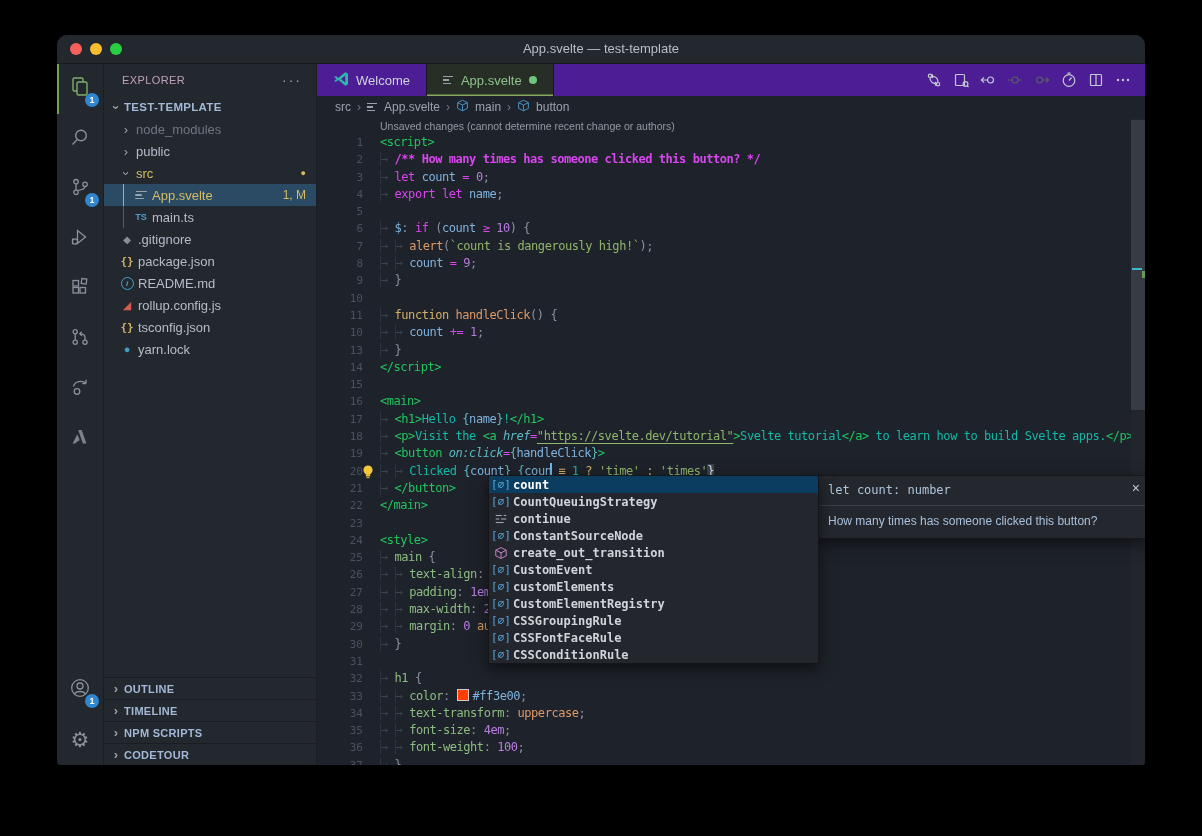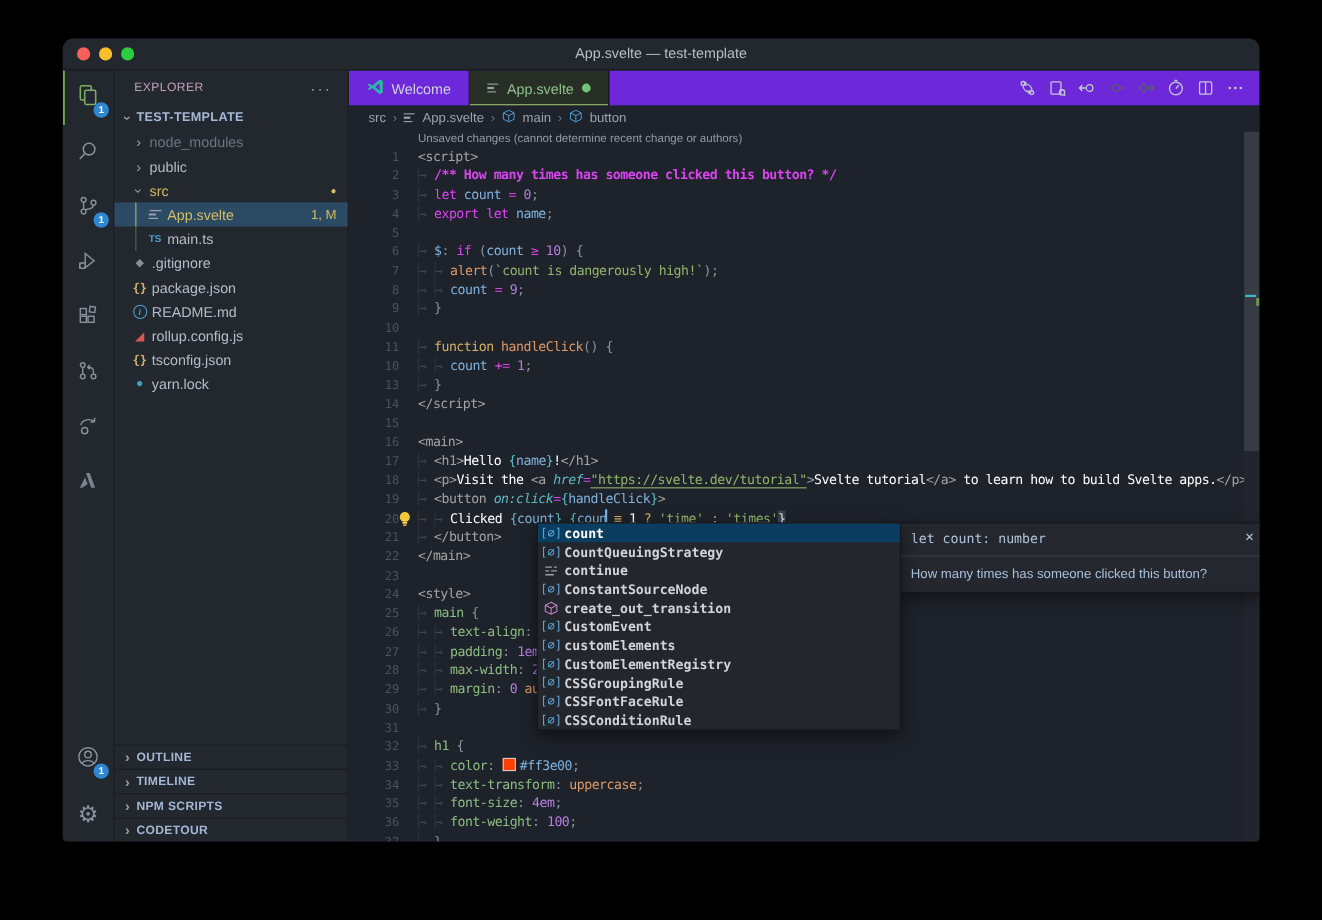--- a/index.html
+++ b/index.html
@@ -54,21 +54,21 @@
   .ic.jsonic{color:#d3b168;font-size:11px;font-weight:700;font-family:"DejaVu Sans Mono",monospace;}
   .ic.infoic{width:11px;height:11px;border:1px solid #4d9fce;border-radius:50%;color:#4d9fce;
              font-size:8px;font-style:italic;font-weight:700;line-height:11px;}
   .ic.rollic{color:#d65852;font-size:11px;}
   .ic.yarnic{color:#3f9fbf;font-size:11px;}
   .sb-sections{position:absolute;left:0;right:0;bottom:0;}
   .sb-section{height:21px;border-top:1px solid #1a1d23;display:flex;align-items:center;
               color:#a3b8d6;font-weight:700;font-size:11px;letter-spacing:.3px;padding-left:4px;cursor:pointer;}
   
   .editor-col{flex:1;display:flex;flex-direction:column;background:#1e222a;min-width:0;}
-  .tabbar{height:32px;background:#6d28d9;display:flex;align-items:stretch;flex:0 0 32px;}
+  .tabbar{height:32px;background:#4c1d95;display:flex;align-items:stretch;flex:0 0 32px;}
   .tab{display:flex;align-items:center;gap:7px;padding:0 16px;font-size:13px;color:#cfd4db;
        border-right:1px solid #15181d;cursor:pointer;}
   .tab.active{background:#262e26;color:#8fc28b;box-shadow:inset 0 -1.5px 0 #86a85e;}
   .tab-dot{width:8px;height:8px;border-radius:50%;background:#6fc37a;}
   .tab-actions{margin-left:auto;display:flex;align-items:center;gap:11px;padding-right:14px;color:#c3c9d1;}
   .ta{display:flex;align-items:center;cursor:pointer;}
   .ta.dim{color:#595f69;}
   .breadcrumbs{height:22px;display:flex;align-items:center;gap:6px;padding-left:18px;
                font-size:12px;color:#9aa3ae;background:#1e222a;flex:0 0 22px;}
   .bc{cursor:pointer;}
@@ -88,22 +88,22 @@
   .tk.bl{color:#7fb2dd;}
   .tk.pu{color:#b77ee0;}
   .tk.gr{color:#90b56b;}
   .tk.gru{color:#90b56b;text-decoration:underline;text-underline-offset:3px;}
   .tk.or{color:#de9a68;}
   .tk.gd{color:#d3b168;}
   .tk.tl{color:#5bbac6;}
   .tk.at{color:#5bbac6;font-style:italic;}
   .tk.mt{color:#8cbd82;}
   .tk.gy{color:#8a92a0;}
-  .tk.tg{color:#a3a3a3;}
-  .tk.wh{color:#ffffff;}
+  .tk.tg{color:#22c55e;}
+  .tk.wh{color:#14b8a6;}
   .tk.sq{color:#7fb2dd;text-decoration:underline wavy #55b363 1px;text-underline-offset:2px;}
   .tk.cur{display:inline-block;width:2px;height:14px;background:#6cb8e8;vertical-align:-2px;margin:0 -1px;}
   .tk.sw{display:inline-block;width:10px;height:10px;background:#ff3e00;border:1px solid #c8cdd3;
          vertical-align:-1px;margin-right:4px;}
   .tk.mb{background:#3a424d;color:#dbe0e6;}
   .lightbulb{position:absolute;left:44px;top:346px;}
   
   .scrollbar{position:absolute;right:0;top:0;width:14px;height:100%;background:#22252c;}
   .sb-thumb{position:absolute;left:0;top:2px;width:14px;height:290px;background:#373c44;}
   .ovr-cursor{position:absolute;left:1px;top:150px;width:10px;height:2px;background:#3fb9cc;}

